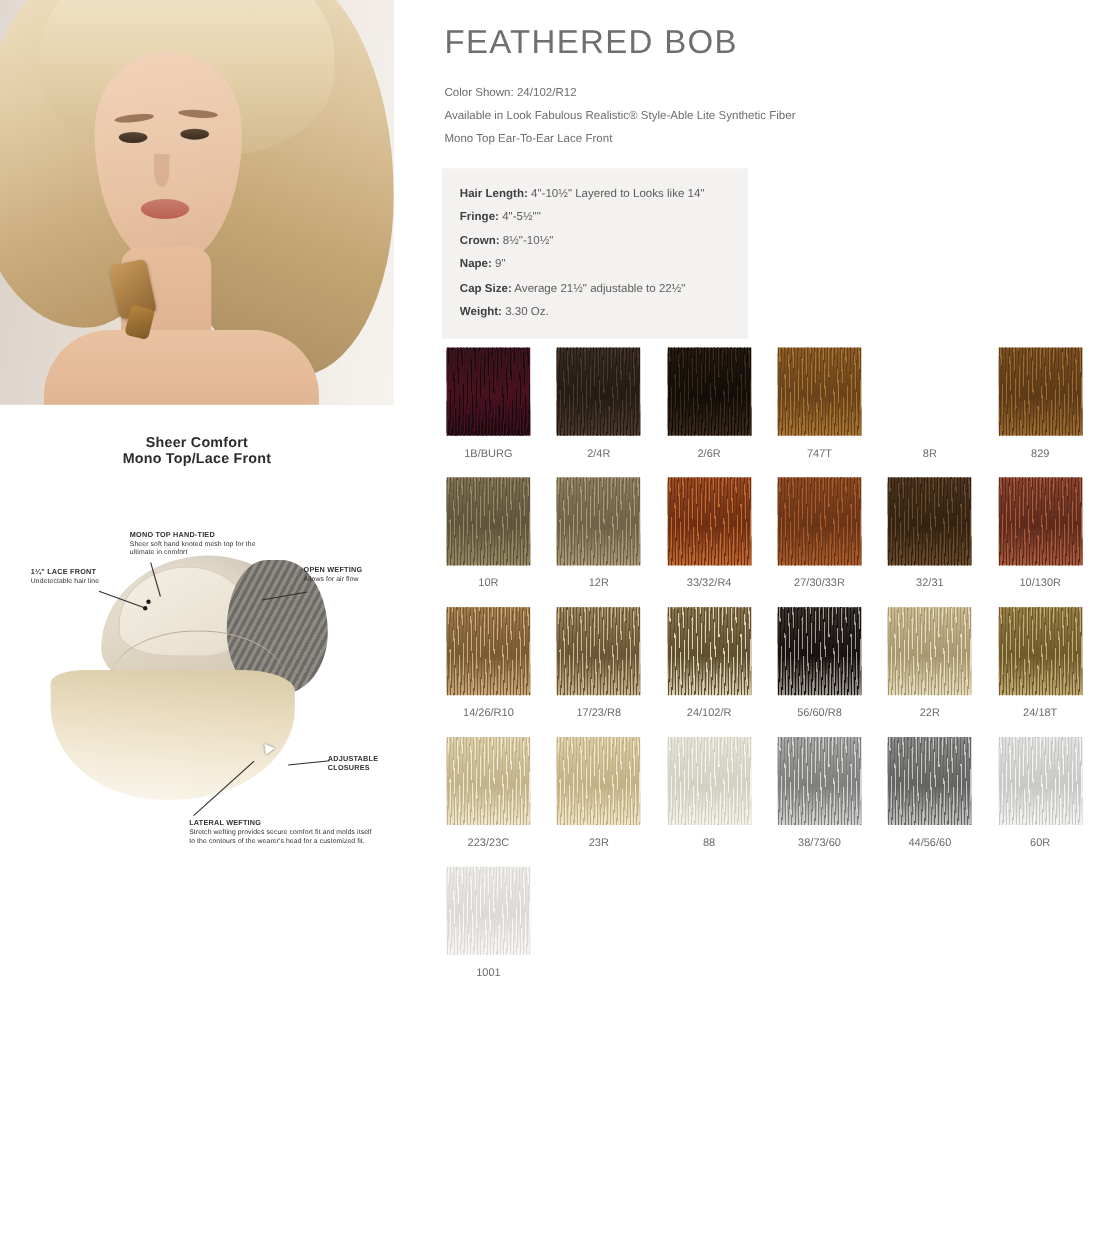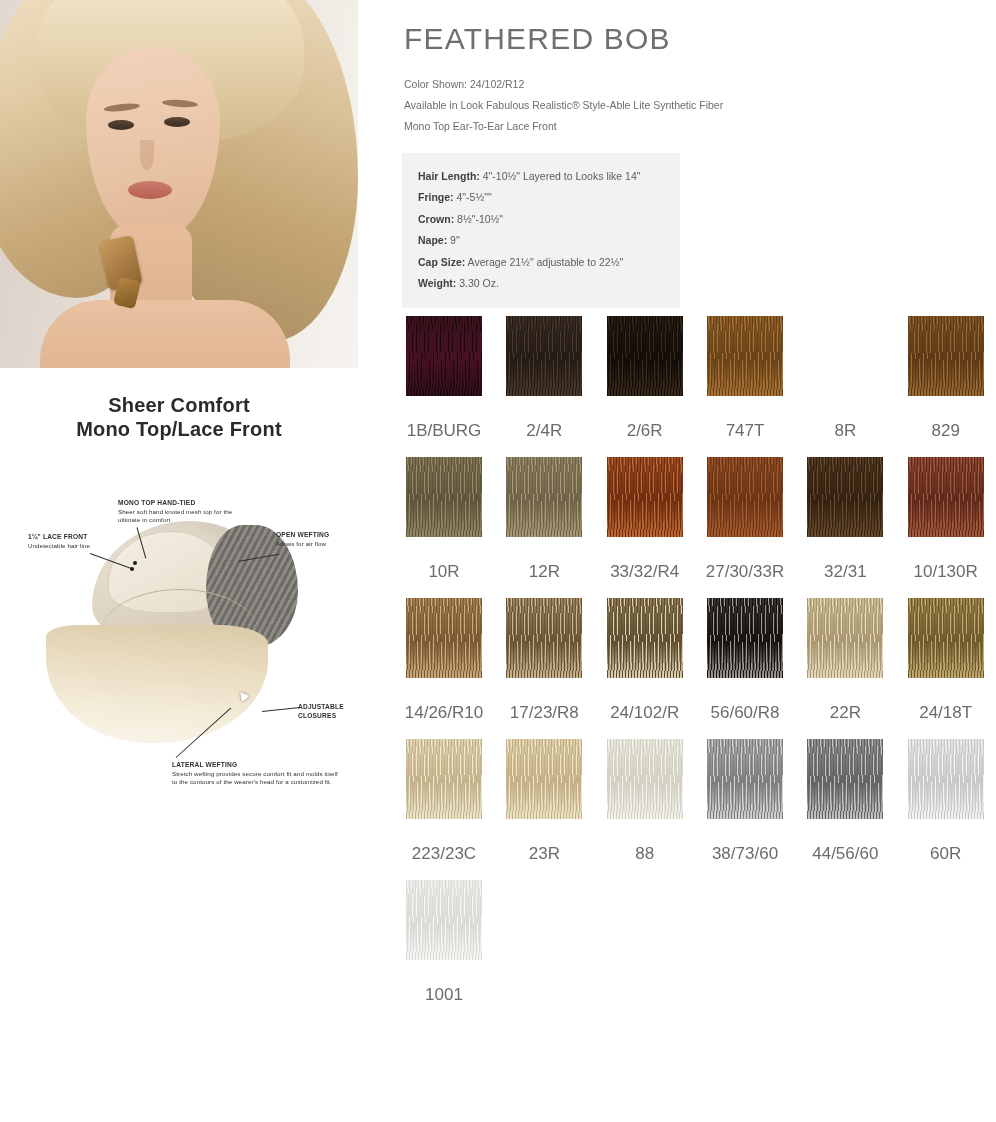--- a/index.html
+++ b/index.html
@@ -94,21 +94,21 @@
 
   .cap-panel {
     position: absolute;
     left: 0; top: 374px;
     width: 358px;
     height: 374px;
     background: #ffffff;
   }
   .cap-title {
     text-align: center;
-    font-size: 20px;
+    font-size: 13px;
     font-weight: bold;
     color: #2b2b2b;
     line-height: 1.18;
     padding-top: 20px;
     letter-spacing: .2px;
   }
   .cap-diagram {
     position: relative;
     width: 358px;
     height: 290px;
@@ -227,22 +227,22 @@
     text-align: center;
   }
   .swatch-chip {
     width: 76px;
     height: 80px;
     margin: 0 auto;
     background-size: cover;
     border: 0;
   }
   .swatch-label {
-    margin-top: 25px;
-    font-size: 17px;
+    margin-top: 11px;
+    font-size: 10px;
     color: #6b6b6b;
     white-space: nowrap;
     overflow: hidden;
   }
 </style>
 </head>
 <body>
 
 <div class="page">
 

